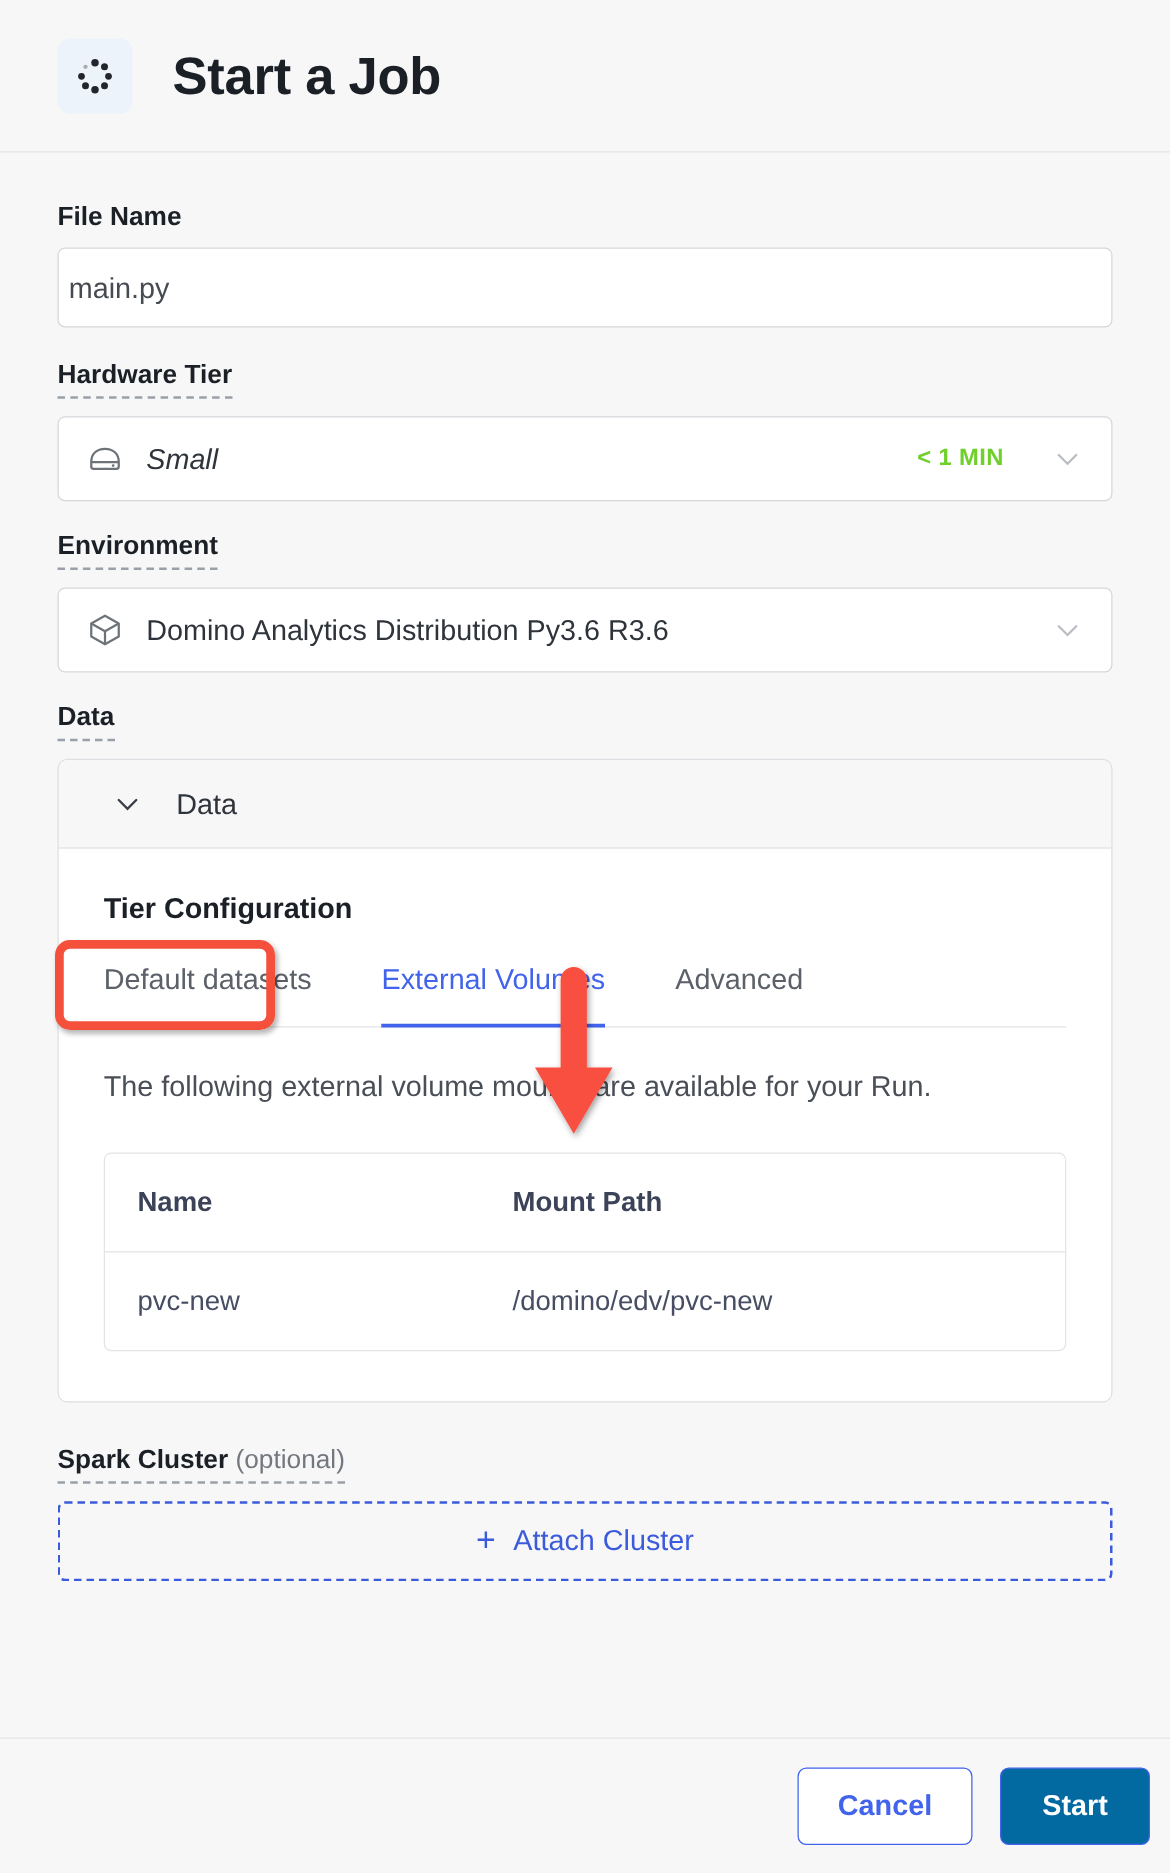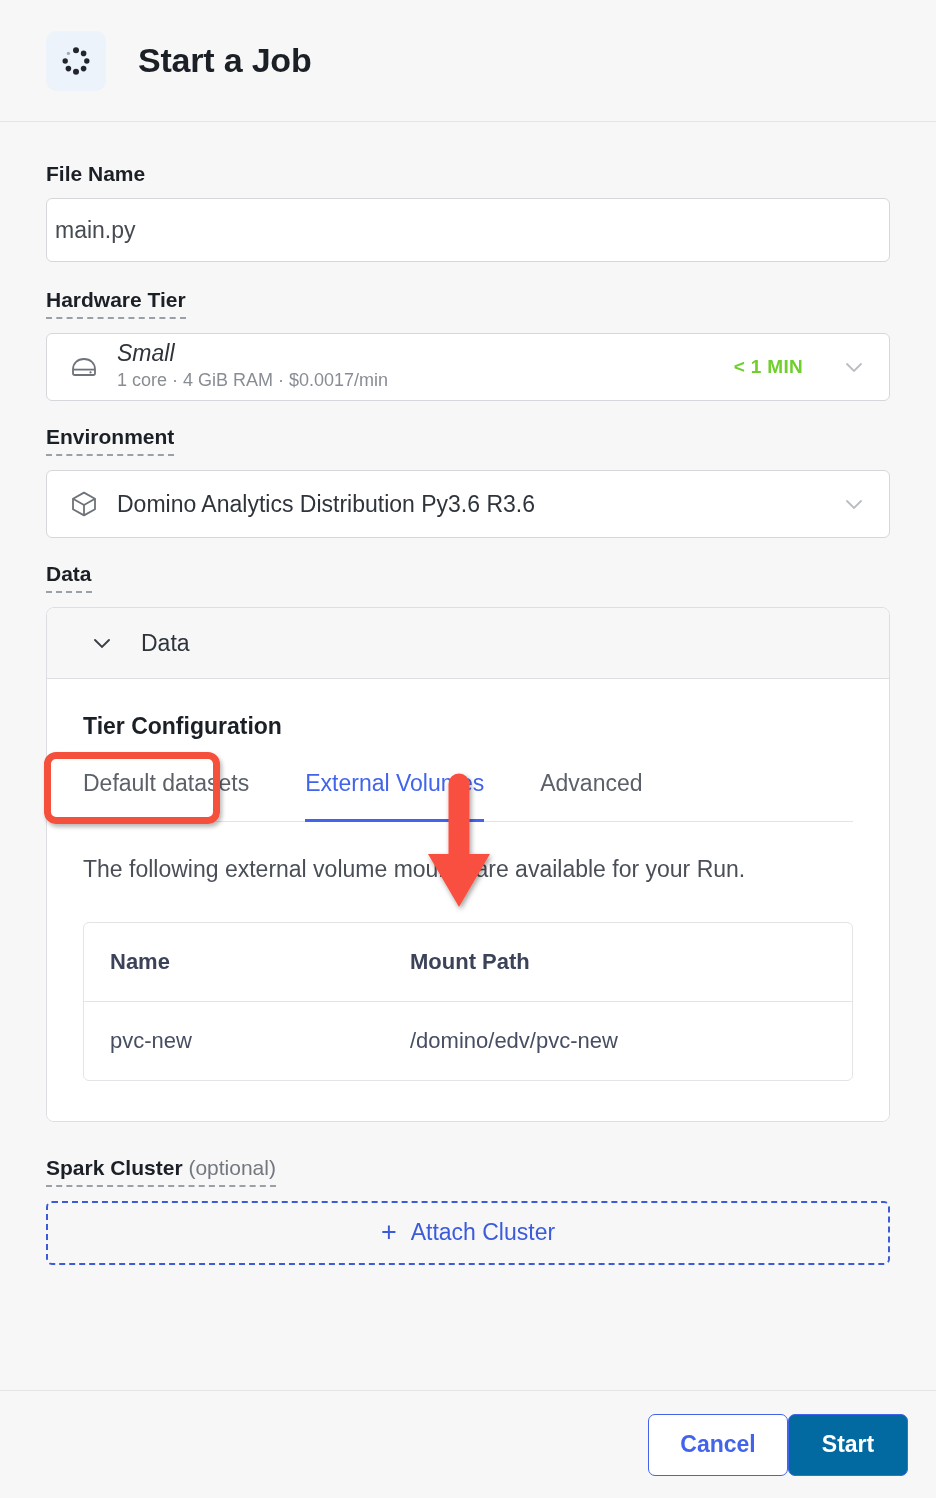--- a/index.html
+++ b/index.html
@@ -28,21 +28,21 @@
   .app-icon {
     width: 60px; height: 60px;
     border-radius: 10px;
     background: #edf3fa;
     display: flex; align-items: center; justify-content: center;
     flex: 0 0 60px;
   }
   .app-icon svg { display: block; }
   .header-title {
     margin-left: 32px;
-    font-size: 34px;
+    font-size: 42px;
     font-weight: bold;
     color: #1b1f26;
     letter-spacing: -0.2px;
   }
 
   
   .body {
     flex: 1 1 auto;
     padding: 40px 46px 0 46px;
     overflow: hidden;
@@ -178,21 +178,22 @@
     cursor: pointer;
   }
   .attach-plus { font-size: 27px; line-height: 1; font-weight: 400; }
 
   
   .footer {
     flex: 0 0 108px;
     border-top: 1px solid #e4e5e7;
     background: #f7f7f8;
     display: flex; align-items: center; justify-content: flex-end;
-    padding-right: 28px;
+    padding-right: 16px;
+    gap: 22px;
   }
   .btn {
     height: 62px;
     border-radius: 7px;
     font-size: 23px;
     font-weight: bold;
     display: flex; align-items: center; justify-content: center;
     cursor: pointer;
   }
   .btn-cancel {
@@ -263,21 +264,20 @@
     <div class="select-box">
       <span class="select-icon">
         <svg width="30" height="30" viewBox="0 0 30 30" fill="none" stroke="#6e7379" stroke-width="1.8">
           <path d="M4 17.5 C4 11 8.5 7 15 7 C21.5 7 26 11 26 17.5 L26 21.2 C26 22.2 25.2 23 24.2 23 L5.8 23 C4.8 23 4 22.2 4 21.2 Z"></path>
           <line x1="4.4" y1="17.6" x2="25.6" y2="17.6"></line>
           <circle cx="21.5" cy="20.4" r="1.1" fill="#6e7379" stroke="none"></circle>
         </svg>
       </span>
       <span class="tier-text">
         <span class="tier-name">Small</span>
-        <span class="tier-specs">1 core · 4 GiB RAM · $0.0017/min</span>
       </span>
       <span class="tier-eta">&lt; 1 MIN</span>
       <span class="chev">
         <svg width="26" height="26" viewBox="0 0 26 26" fill="none" stroke="#b9bdc2" stroke-width="1.8" stroke-linecap="round">
           <polyline points="6,10 13,17 20,10"></polyline>
         </svg>
       </span>
     </div>
 
     

